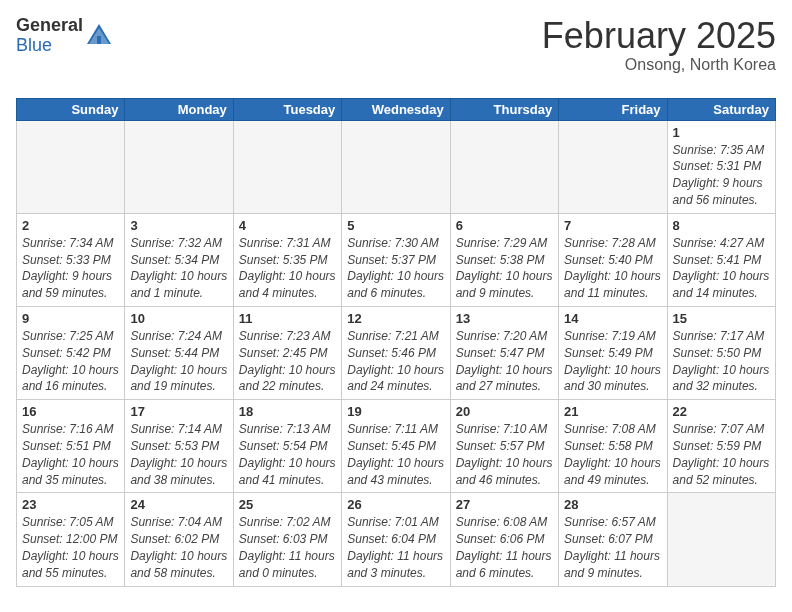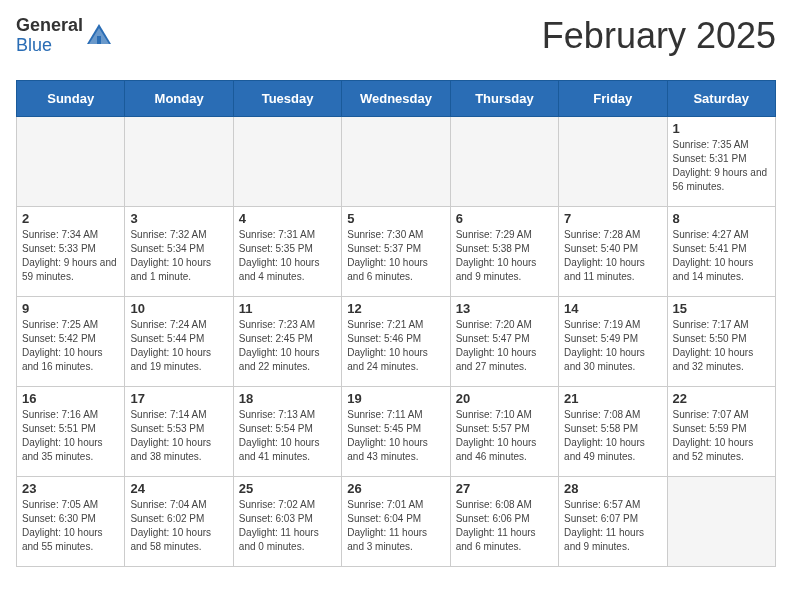--- a/index.html
+++ b/index.html
@@ -54,22 +54,22 @@
       color: #555;
     }
     table {
       width: 100%;
       border-collapse: collapse;
       table-layout: fixed;
     }
     .day-header {
       background-color: #2a6db5;
       color: #fff;
-      text-align: center;
-      padding: 10px 6px;
+      text-align: right;
+      padding: 3px 6px;
       font-size: 13px;
       font-weight: bold;
       border: 1px solid #1a5a9a;
     }
     td {
       border: 1px solid #ccc;
       vertical-align: top;
       padding: 4px 5px;
       height: 90px;
       background: #fff;
@@ -78,41 +78,43 @@
       background: #f5f5f5;
     }
     .day-num {
       font-size: 13px;
       font-weight: bold;
       color: #333;
       display: block;
       margin-bottom: 2px;
     }
     .day-info {
-      font-size: 10px;
+      font-size: 12px;
       color: #444;
       line-height: 1.4;
+      font-style: italic;
     }
   </style>
 </head>
 <body>
 
 <div class="header">
   <div class="logo">
     <div class="logo-text">
       <span class="logo-general">General</span>
       <span class="logo-blue">Blue</span>
     </div>
     <svg class="logo-icon" viewBox="0 0 28 28">
       <polygon points="14,2 26,22 2,22" fill="#2a6db5"></polygon>
       <polygon points="14,6 24,22 16,22 16,14 12,14 12,22 4,22" fill="#fff" opacity="0.3"></polygon>
     </svg>
   </div>
   <div class="title-block">
     <div class="month-title">February 2025</div>
+    <div class="subtitle">Onsong, North Korea</div>
   </div>
 </div>
 
 <table>
   <thead>
     <tr>
     <th class="day-header">Sunday</th>
         <th class="day-header">Monday</th>
         <th class="day-header">Tuesday</th>
         <th class="day-header">Wednesday</th>
@@ -265,21 +267,21 @@
           <span class="day-num">22</span>
           <div class="day-info">Sunrise: 7:07 AM
 Sunset: 5:59 PM
 Daylight: 10 hours and 52 minutes.</div>
         </td>
       </tr>
       <tr>
         <td>
           <span class="day-num">23</span>
           <div class="day-info">Sunrise: 7:05 AM
-Sunset: 6:30 PM
+Sunset: 12:00 PM
 Daylight: 10 hours and 55 minutes.</div>
         </td>
         <td>
           <span class="day-num">24</span>
           <div class="day-info">Sunrise: 7:04 AM
 Sunset: 6:02 PM
 Daylight: 10 hours and 58 minutes.</div>
         </td>
         <td>
           <span class="day-num">25</span>

